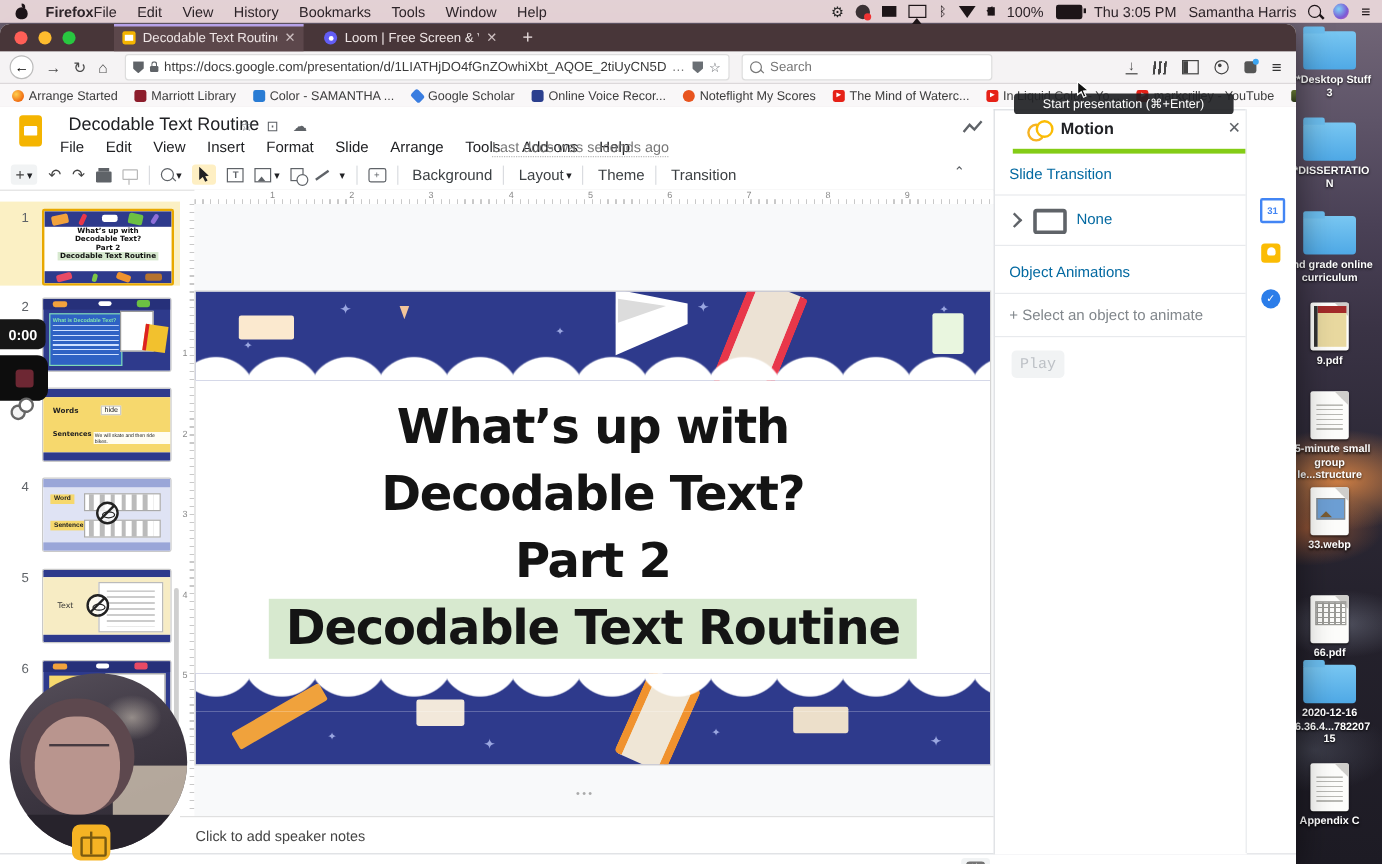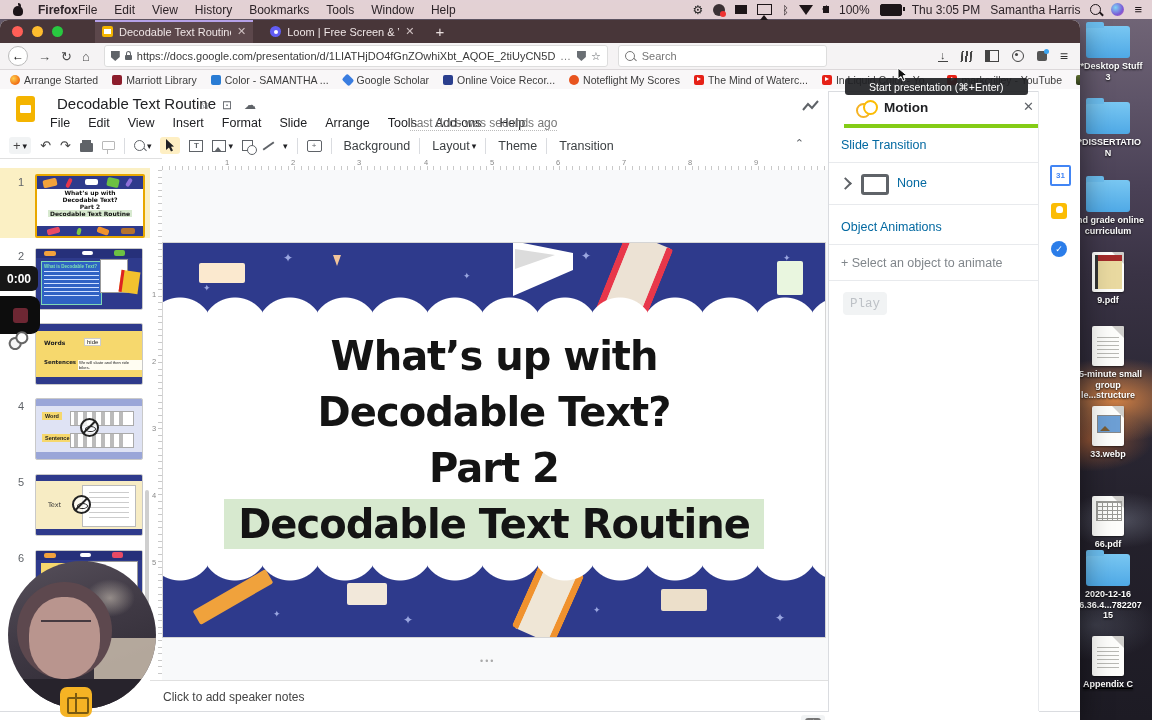--- a/index.html
+++ b/index.html
@@ -366,21 +366,21 @@
   <div class="dicon abs" style="top:452px;margin-top:44px;">
     <div class="page sheet">
           <div class="grid"></div>
         </div>
     <div class="dlabel">66.pdf</div>
   </div>
   <div class="dicon abs" style="top:554px;">
     <div class="folder"></div>
     <div class="dlabel">2020-12-16 16.36.4...78220715</div>
   </div>
-  <div class="dicon abs" style="top:636px;text-decoration:underline;">
+  <div class="dicon abs" style="top:636px;">
     <div class="page">
           <div class="lines"></div>
         </div>
     <div class="dlabel">Appendix C</div>
   </div>
 </div>
 
 <div id="menubar" class="abs">
   <span class="apple"></span>
   <span class="mb-app">Firefox</span>

